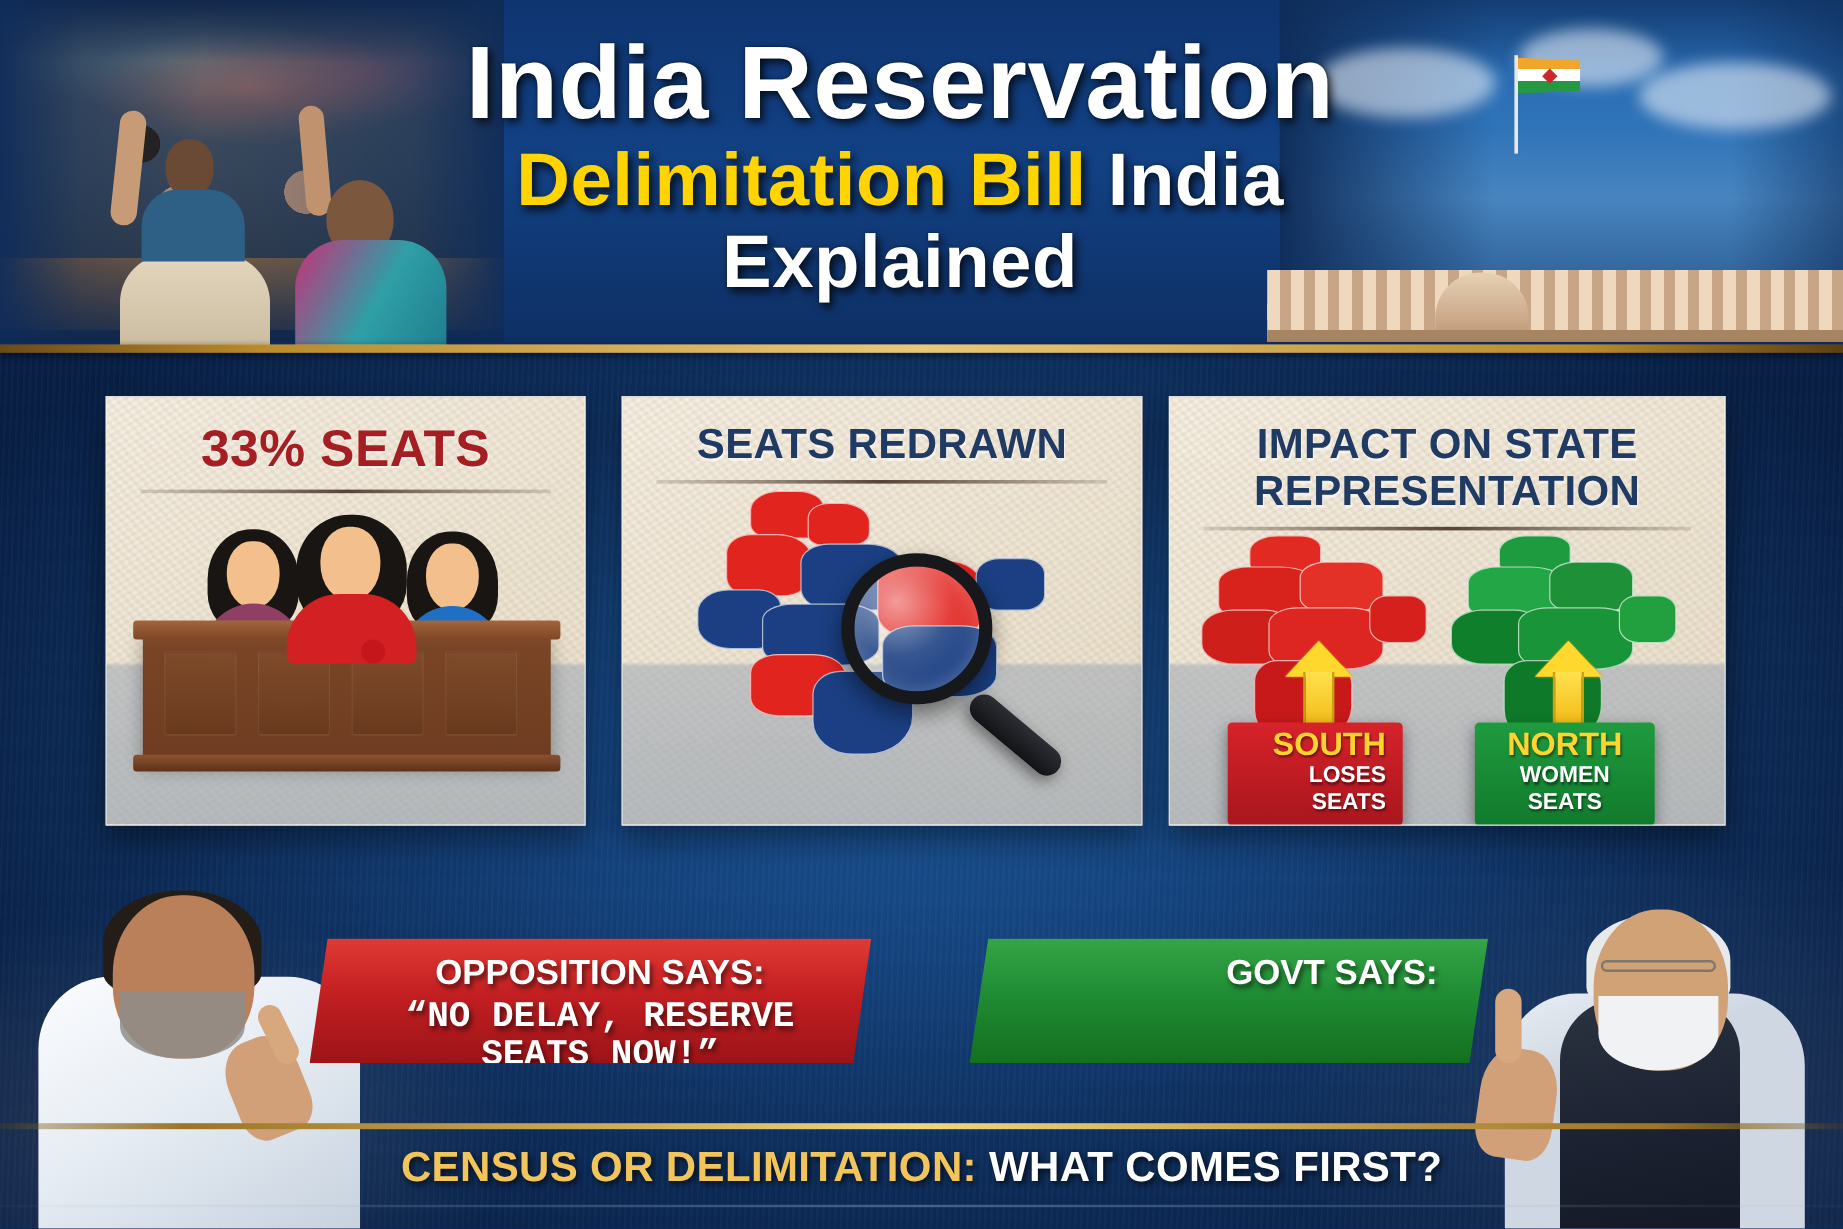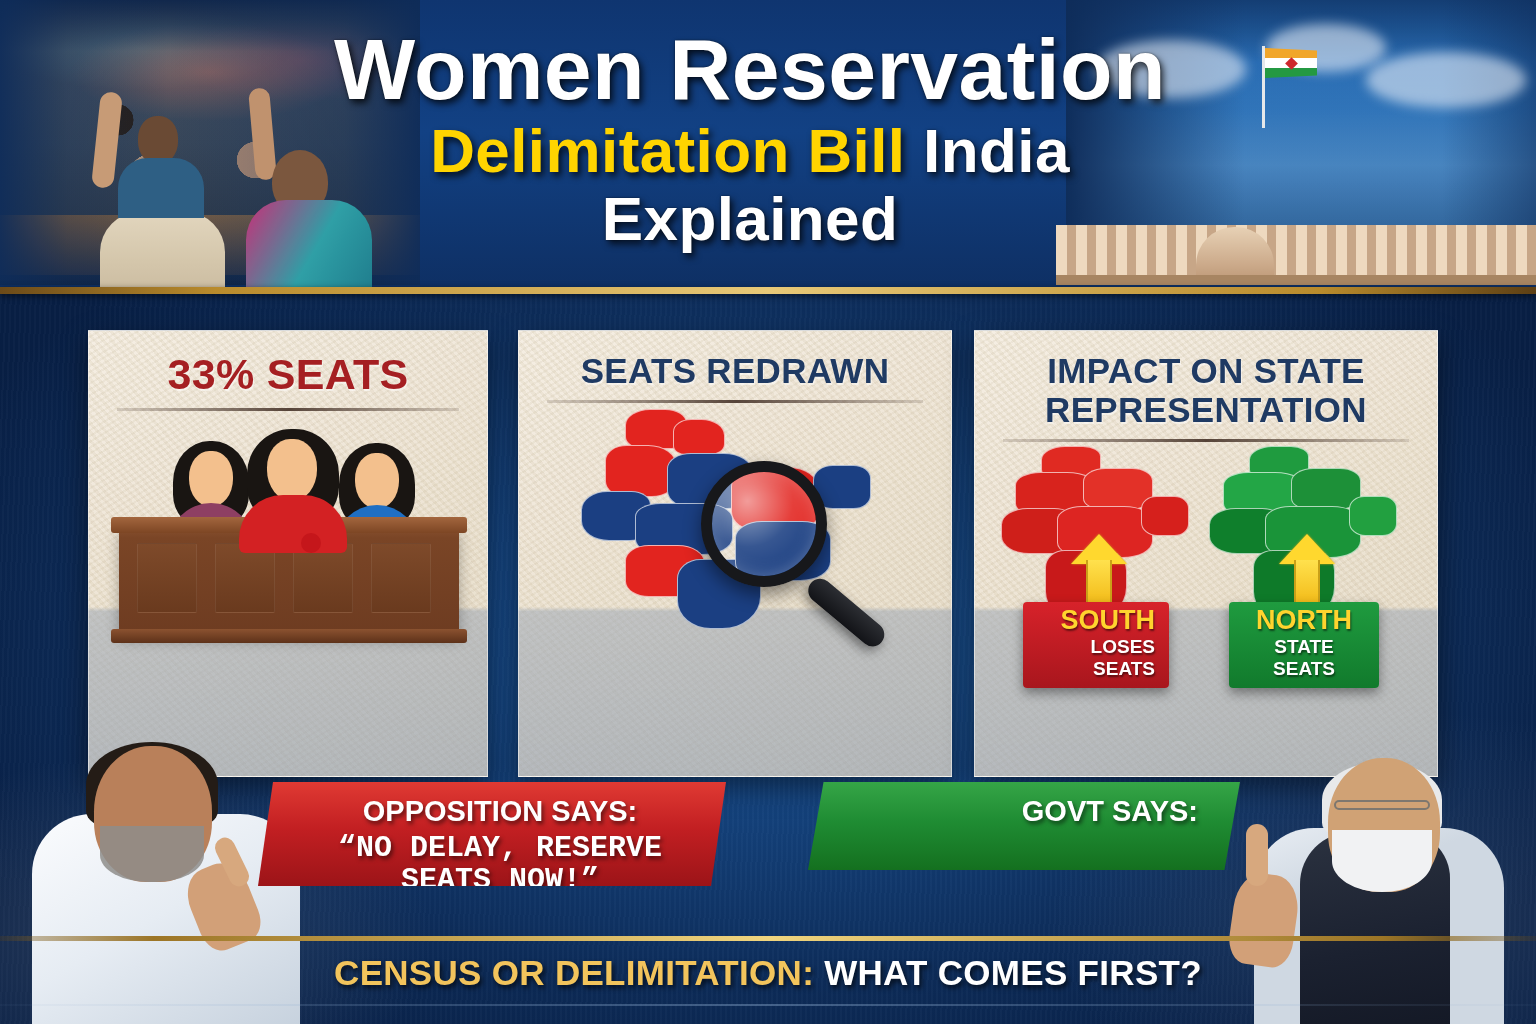--- a/index.html
+++ b/index.html
@@ -70,21 +70,21 @@
   #title-wrap { position:absolute; left:300px; top:26px; width:900px; text-align:center; z-index:6; }
   .t-line { font-weight:bold; letter-spacing:.4px; line-height:1; color:#fff;
             text-shadow:3px 4px 7px rgba(0,0,0,.75), 0 0 2px rgba(0,0,0,.6); }
   #t1 { font-size:86px; }
   #t2 { font-size:62px; margin-top:8px; }
   #t2 .hl { color:#ffd400; text-shadow:3px 4px 7px rgba(0,0,0,.78); }
   #t3 { font-size:62px; margin-top:6px; }
 
   
   #cards { position:absolute; left:0; top:330px; width:1536px; height:392px; }
-  .card { position:absolute; top:0; height:447px; overflow:hidden;
+  .card { position:absolute; top:0; height:358px; overflow:hidden;
     background:
       linear-gradient(180deg, rgba(255,255,255,.0) 0%, rgba(255,255,255,0) 62%, rgba(158,168,182,.55) 63%, rgba(150,162,178,.62) 100%),
       repeating-linear-gradient(47deg, rgba(183,165,130,.10) 0 3px, rgba(255,255,255,.05) 3px 6px),
       repeating-linear-gradient(-31deg, rgba(170,150,116,.09) 0 2px, rgba(255,255,255,.045) 2px 5px),
       linear-gradient(160deg,#f3ece0 0%, #ece3d2 45%, #e4d9c4 100%);
     border:1px solid rgba(255,255,255,.5);
     box-shadow:0 10px 26px rgba(0,0,0,.45);
   }
   #card1 { left:88px; width:400px; }
   #card2 { left:518px; width:434px; }
@@ -151,21 +151,21 @@
   .p-hair { position:absolute; border-radius:50% 50% 20% 20%; }
   .p-body { position:absolute; border-radius:60px 60px 0 0; }
   .p-hand { position:absolute; background:#d2a078; border-radius:40% 40% 30% 30%; }
 
   
   .banner { position:absolute; z-index:5; padding:14px 26px 16px;
             box-shadow:0 8px 20px rgba(0,0,0,.5); }
   #banner-red { left:258px; top:782px; width:468px; height:104px;
      background:linear-gradient(180deg,#e03a33 0%, #c21f22 45%, #9c1418 100%);
      clip-path:polygon(3.2% 0, 100% 0, 96.8% 100%, 0 100%); }
-  #banner-green { left:808px; top:782px; width:432px; height:88px;
+  #banner-green { left:808px; top:782px; width:432px; height:104px;
      background:linear-gradient(180deg,#35a547 0%, #1f8c33 45%, #14701f 100%);
      clip-path:polygon(3.6% 0, 100% 0, 96.4% 100%, 0 100%); }
   .bnr-l1 { font-size:29px; font-weight:bold; color:#fff; line-height:1.05;
             text-shadow:2px 3px 4px rgba(0,0,0,.55); }
   .bnr-l2 { font-size:30px; font-weight:bold; color:#fff; line-height:1.05; margin-top:7px;
             text-shadow:2px 3px 4px rgba(0,0,0,.55);font-family:Liberation Mono, monospace; }
   #banner-red .bnr-l1, #banner-red .bnr-l2 { text-align:center; padding-left:16px; }
   #banner-green .bnr-l1, #banner-green .bnr-l2 { text-align:right; padding-right:16px; }
 
   
@@ -226,21 +226,21 @@
              background:linear-gradient(180deg,#f0dcc4,#dcc0a0);"></div>
         <div style="position:absolute; left:0; bottom:0; width:480px; height:60px;
              background:repeating-linear-gradient(90deg,#efd9bd 0 11px, #c8a685 11px 20px);"></div>
         <div style="position:absolute; left:140px; bottom:6px; width:78px; height:52px;
              background:linear-gradient(180deg,#e8d1b3,#c29b78); border-radius:38px 38px 0 0;"></div>
         <div style="position:absolute; left:0; bottom:0; width:480px; height:10px; background:#a98560;"></div>
       </div>
     </div>
 
     <div id="title-wrap">
-      <div class="t-line" id="t1">Women Reservation</div>
+      <div class="t-line" id="t1">India Reservation</div>
       <div class="t-line" id="t2"><span class="hl">Delimitation Bill</span><span> India</span></div>
       <div class="t-line" id="t3">Explained</div>
     </div>
   </div>
   <div id="hdr-rule"></div>
 
   <div id="cards">
 
     <div class="card c1" id="card1">
       <div class="card-title">
@@ -336,21 +336,21 @@
           <div class="mstate" style="left:56px; top:60px;width:96px; height:52px; background:#1a9439; border-radius:26% 30% 32% 30%;"></div>
           <div class="mstate" style="left:140px;top:50px;width:48px; height:40px; background:#22a040; border-radius:32% 30% 30% 34%;"></div>
           <div class="mstate" style="left:44px; top:104px;width:82px;height:72px; background:#0e7a29; border-radius:24% 28% 48% 42%;"></div>
         </div>
         <div class="arrow-up" style="left:304px; top:92px;">
           <div class="head"></div>
           <div class="shaft"></div>
         </div>
         <div class="tag" id="tag-north" style="left:254px; top:160px; width:150px;">
           <div class="big">NORTH</div>
-          <div class="small">STATE SEATS</div>
+          <div class="small">WOMEN SEATS</div>
         </div>
       </div>
     </div>
   </div>
 
   <div class="person" id="person-left">
     <div class="p-body" style="left:24px; bottom:0; width:268px; height:210px;
          background:linear-gradient(150deg,#fbfcfe 0%, #e6ecf3 48%, #c7d2de 100%);"></div>
     <div class="p-hair" style="left:78px; bottom:196px; width:132px; height:86px; background:#241c16;"></div>
     <div class="p-head" style="left:86px; bottom:142px; width:118px; height:136px; background:#b9805a;"></div>

